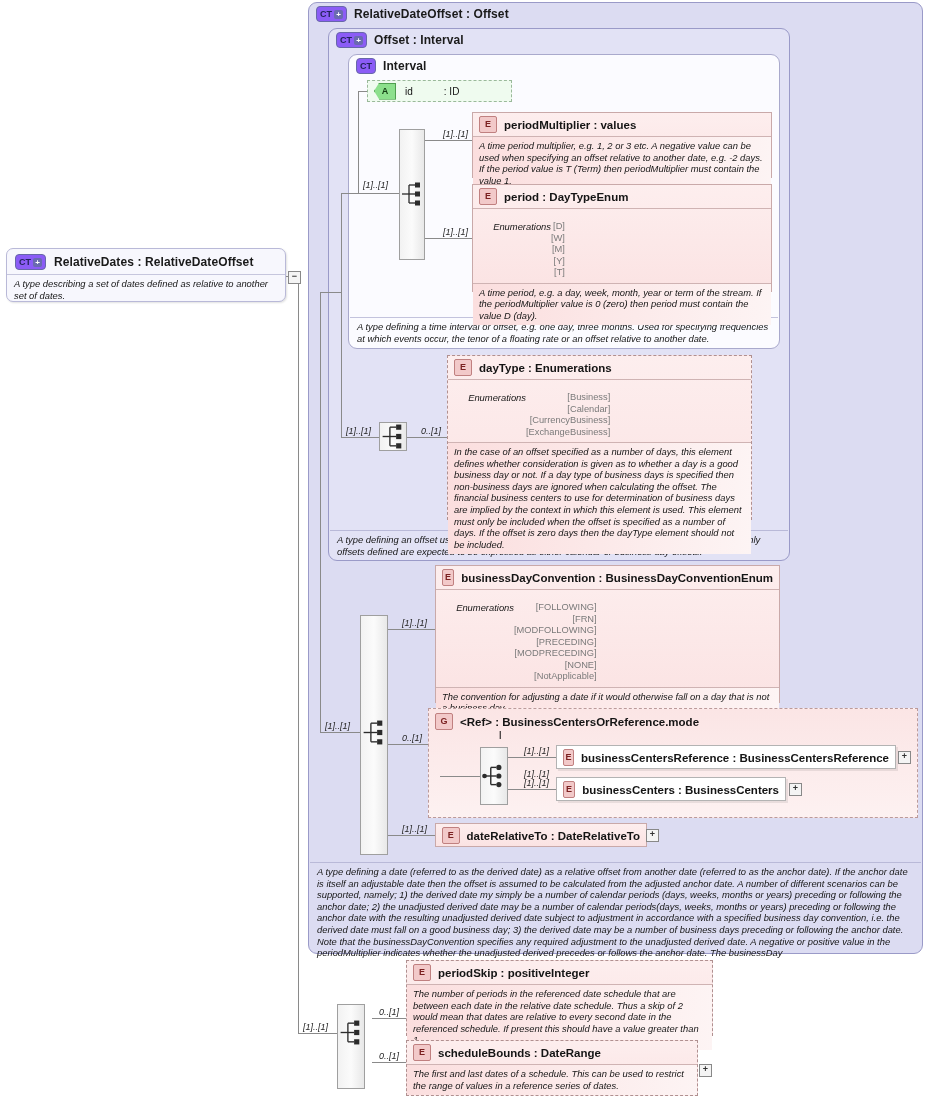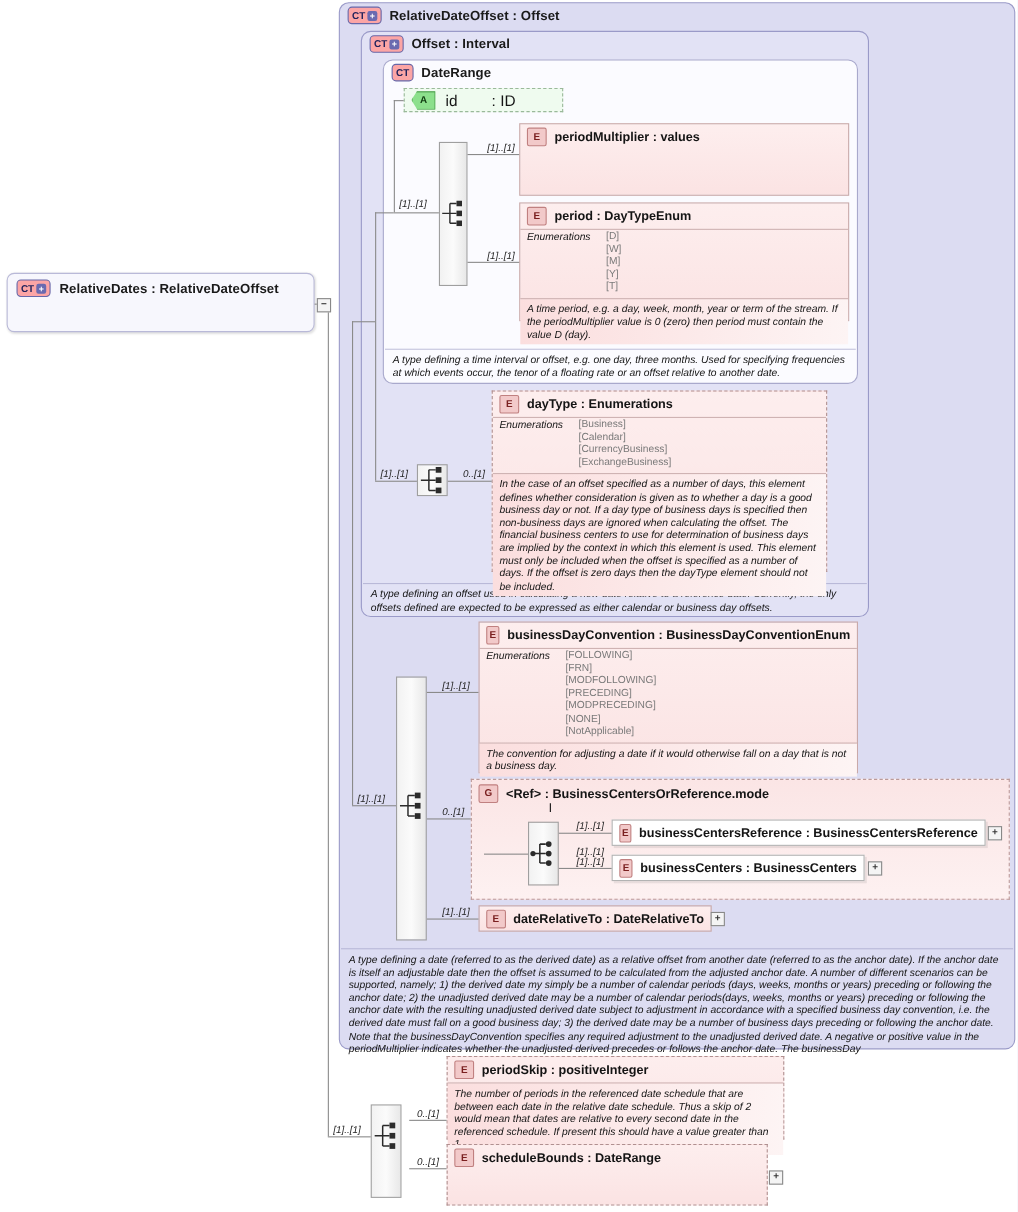--- a/index.html
+++ b/index.html
@@ -12,21 +12,21 @@
   .ct{border:1px solid #9a9ac8;border-radius:9px;
       background:#dcdcf2;}
   .ct.lvl2{background:#e2e2f5;}
   .ct.lvl3{background:#fbfbff;}
   .ct-hdr{height:22px;display:flex;align-items:center;gap:7px;padding-left:7px;}
   .ct-title{font-size:12px;font-weight:bold;letter-spacing:.1px;color:#1a1a1a;white-space:nowrap;}
 
   
   .badge-ct{display:inline-flex;align-items:center;justify-content:center;
      height:14px;padding:0 3px;border:1px solid #6767a8;border-radius:4px;
-     background:#fca5a5;font-size:9px;font-weight:bold;color:#23235c;line-height:1;}
+     background:#8b5cf6;font-size:9px;font-weight:bold;color:#23235c;line-height:1;}
   .badge-ct .plus{display:inline-block;width:9px;height:9px;margin-left:2px;
      border-radius:2px;background:#6a6ab0;color:#fff;font-size:8px;
      line-height:9px;text-align:center;font-weight:bold;}
   
   .badge-e{display:inline-flex;align-items:center;justify-content:center;
      width:16px;height:15px;border:1px solid #c08080;border-radius:2px;
      background:#f2c9c9;font-size:9px;font-weight:bold;color:#7a2020;line-height:1;}
   
   .badge-g{display:inline-flex;align-items:center;justify-content:center;
      width:16px;height:15px;border:1px solid #c08080;border-radius:2px;
@@ -38,32 +38,32 @@
      clip-path:polygon(24% 0,100% 0,100% 100%,24% 100%,0 50%);line-height:1;}
 
   
   .el{border:1px solid #c9a9a9;background:linear-gradient(to bottom,#fdeeee,#fbe3e3);}
   .el.opt{border:1px dashed #b09090;}
   .el-hdr{display:flex;align-items:center;gap:7px;padding:3px 6px;}
   .el-name{font-size:11.5px;font-weight:bold;color:#141414;white-space:nowrap;}
   .el-doc{border-top:1px solid #cfb3b3;font-style:italic;font-size:9.4px;
      line-height:11.6px;padding:3px 6px 4px 6px;color:#151515;
      background:linear-gradient(to right,#fbdede,#fdf4f4);}
-  .enums{display:flex;padding:0 6px 2px 6px;font-size:9.4px;}
+  .enums{display:flex;padding:12px 6px 2px 6px;font-size:9.4px;text-align:right;}
   .enums-lbl{font-style:italic;width:72px;flex:none;color:#151515;}
   .enums-list{color:#7a7a7a;line-height:11.5px;font-size:9.3px;}
 
   
   .el-simple{border:1px solid #b3b3b3;background:#ffffff;}
   .el-simple.sh{box-shadow:2px 2px 0 rgba(0,0,0,.08);}
 
   
   .attr{border:1px dashed #9ab99a;background:#effbef;
         display:flex;align-items:center;gap:9px;padding:3px 6px;}
-  .attr-name{font-size:14px;color:#141414;}
+  .attr-name{font-size:10px;color:#141414;}
 
   
   .ct-doc{font-style:italic;font-size:9.4px;line-height:11.6px;color:#151515;
      border-top:1px solid #b9b9d8;padding:3px 7px 4px 7px;}
 
   
   .mg{border:1px solid #9f9f9f;background:linear-gradient(to right,#f2f2f2,#fbfbfb,#e8e8e8);}
 
   
   .ln{position:absolute;background:#8a8a8a;}
@@ -113,21 +113,21 @@
     <span class="ct-title">Offset    : Interval</span>
   </div>
 </div>
 <div class="abs ct-doc" style="left:330px;top:530px;width:458px;height:30px;border-top:1px solid #b9b9d8;">A type defining an offset used in calculating a new date relative to a reference date. Currently, the only offsets defined are expected to be expressed as either calendar or business day offsets.</div>
 
 <div class="abs ct lvl3" style="left:348px;top:54px;width:432px;height:295px;background:#fbfbff;border:1px solid #a9a9cc;">
   <div class="ct-hdr">
     <span class="badge-ct">
       <span>CT</span>
     </span>
-    <span class="ct-title">DateRange</span>
+    <span class="ct-title">Interval</span>
   </div>
 </div>
 <div class="abs ct-doc" style="left:350px;top:317px;width:428px;height:30px;border-top:1px solid #c3c3dd;">A type defining a time interval or offset, e.g. one day, three months. Used for specifying frequencies at which events occur, the tenor of a floating rate or an offset relative to another date.</div>
 
 <div class="abs attr" style="left:367px;top:80px;width:145px;height:22px;">
   <span class="badge-a">A</span>
   <span class="attr-name">id</span>
   <span class="attr-name" style="margin-left:22px;">: ID</span>
 </div>
 
@@ -146,20 +146,21 @@
   <rect x="15" y="19.5" width="5" height="5" fill="#2b2b2b"></rect>
 </svg>
 <div class="card" style="left:363px;top:180px;">[1]..[1]</div>
 <div class="abs ln lnh" style="left:358px;top:193px;width:41px;"></div>
 
 <div class="abs el" style="left:472px;top:112px;width:300px;height:66px;">
   <div class="el-hdr">
     <span class="badge-e">E</span>
     <span class="el-name">periodMultiplier : values</span>
   </div>
+  <div class="el-doc">A time period multiplier, e.g. 1, 2 or 3 etc. A negative value can be used when specifying an offset relative to another date, e.g. -2 days. If the period value is T (Term) then periodMultiplier must contain the value 1.</div>
 </div>
 <div class="card" style="left:443px;top:129px;">[1]..[1]</div>
 <div class="abs ln lnh" style="left:425px;top:140px;width:47px;"></div>
 
 <div class="abs el" style="left:472px;top:184px;width:300px;height:108px;">
   <div class="el-hdr">
     <span class="badge-e">E</span>
     <span class="el-name">period     : DayTypeEnum</span>
   </div>
   <div class="enums" style="border-top:1px solid #cfb3b3;">
@@ -315,20 +316,21 @@
   <div class="el-doc">The number of periods in the referenced date schedule that are between each date in the relative date schedule. Thus a skip of 2 would mean that dates are relative to every second date in the referenced schedule. If present this should have a value greater than 1.</div>
 </div>
 <div class="card" style="left:379px;top:1007px;">0..[1]</div>
 <div class="abs ln lnh" style="left:372px;top:1018px;width:34px;"></div>
 
 <div class="abs el opt" style="left:406px;top:1040px;width:292px;height:56px;">
   <div class="el-hdr">
     <span class="badge-e">E</span>
     <span class="el-name">scheduleBounds : DateRange</span>
   </div>
+  <div class="el-doc">The first and last dates of a schedule. This can be used to restrict the range of values in a reference series of dates.</div>
 </div>
 <div class="expand" style="left:699px;top:1064px;">+</div>
 <div class="card" style="left:379px;top:1051px;">0..[1]</div>
 <div class="abs ln lnh" style="left:372px;top:1062px;width:34px;"></div>
 
 <div class="abs mg" style="left:337px;top:1004px;width:28px;height:85px;"></div>
 <svg class="abs" style="left:338px;top:1019px;width:26px;height:27px;" viewBox="0 0 24 26">
   <line x1="2" y1="13" x2="9" y2="13" stroke="#2b2b2b" stroke-width="1.3"></line>
   <line x1="9" y1="4" x2="9" y2="22" stroke="#2b2b2b" stroke-width="1.3"></line>
   <line x1="9" y1="4" x2="15" y2="4" stroke="#2b2b2b" stroke-width="1.3"></line>
@@ -344,16 +346,17 @@
 <div class="abs ln lnv" style="left:298px;top:276px;height:757px;"></div>
 
 <div class="abs root" style="left:6px;top:248px;width:280px;height:54px;">
   <div class="root-hdr">
     <span class="badge-ct">
       <span>CT</span>
         <span class="plus">+</span>
     </span>
     <span class="ct-title">RelativeDates : RelativeDateOffset</span>
   </div>
+  <div class="ct-doc" style="border-top:1px solid #c6c6dd;">A type describing a set of dates defined as relative to another set of dates.</div>
 </div>
 
 <div class="abs ln lnh" style="left:286px;top:276px;width:12px;"></div>
 <div class="expand" style="left:288px;top:271px;width:11px;height:11px;background:#f4f4f4;">−</div>
 
 </body></html>

